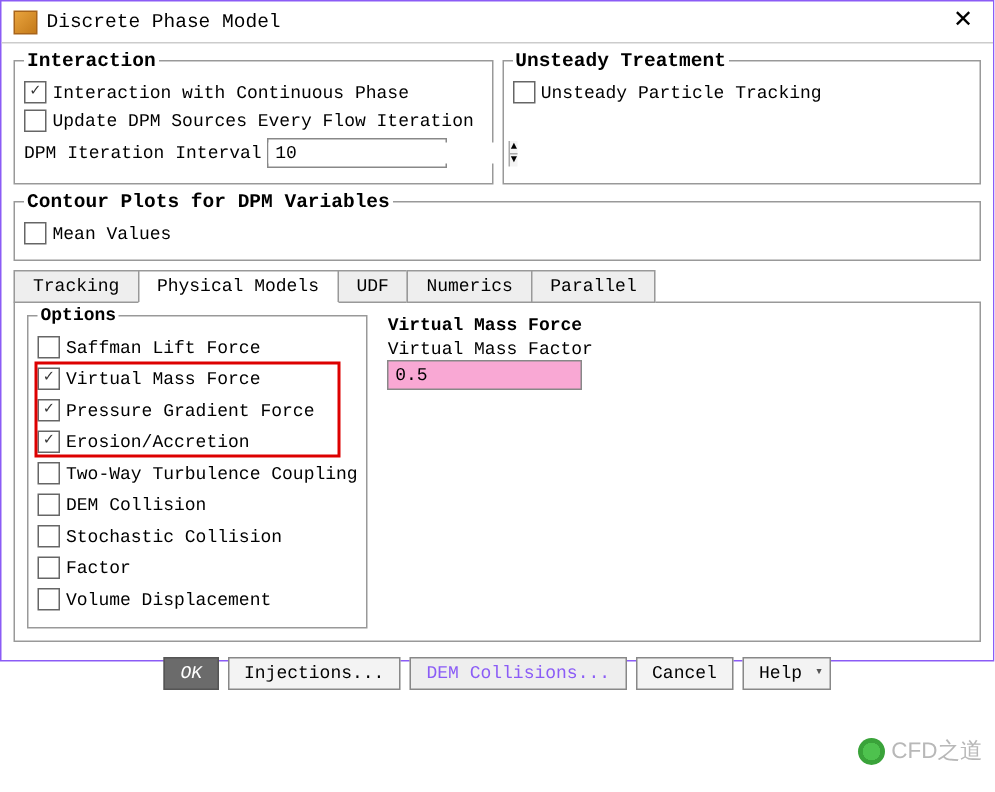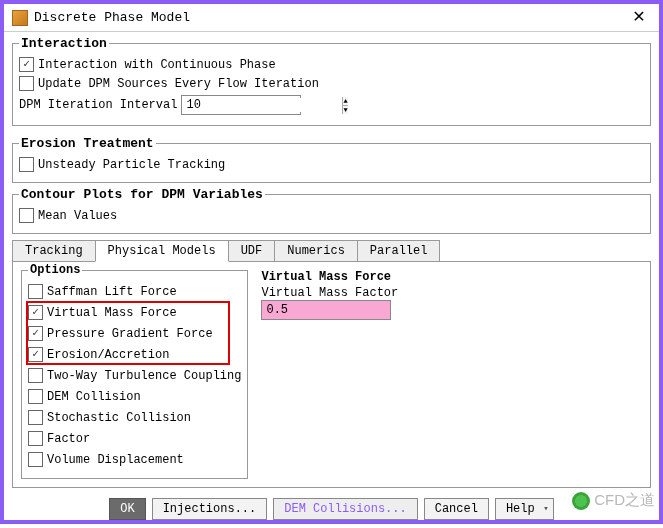--- a/index.html
+++ b/index.html
@@ -1,23 +1,23 @@
 <!DOCTYPE html>
 <html><head>
 <meta charset="utf-8">
 <style>
 * { box-sizing: border-box; margin: 0; padding: 0; }
 body { font-family: "Microsoft YaHei", "SimSun", Arial, sans-serif; font-size: 12px; background: #fff; width: 663px; height: 528px; position: relative; overflow: hidden; }
-.window { border: 4px solid #8b5cf6; width: 663px; height: 524px; display: flex; flex-direction: column; }
+.window { border: 1px solid #8b5cf6; width: 663px; height: 441px; display: flex; flex-direction: column; }
 .titlebar { display: flex; align-items: center; padding: 4px 8px; border-bottom: 1px solid #ccc; height: 28px; }
 .titlebar-icon { width: 16px; height: 16px; background: linear-gradient(135deg, #e8a33d, #c47a1a); border: 1px solid #a8641a; margin-right: 6px; }
 .titlebar-title { flex: 1; font-family: Consolas, "Courier New", monospace; font-size: 13px; }
 .close-btn { font-size: 16px; width: 24px; height: 20px; text-align: center; line-height: 18px; cursor: pointer; }
 .content { padding: 4px 8px 0 8px; flex: 1; display: flex; flex-direction: column; font-family: Consolas, "Courier New", monospace; }
-.top-row { display: flex; gap: 6px; flex-direction: column; }
+.top-row { display: flex; gap: 6px; }
 fieldset { border: 1px solid #999; padding: 4px 6px 8px 6px; margin-bottom: 4px; }
 legend { font-weight: bold; font-size: 13px; padding: 0 2px; }
 .interaction-box { flex: 1; }
 .particle-box { flex: 1; }
 .checkbox-row { display: flex; align-items: center; padding: 2px 0; }
 .chk { width: 15px; height: 15px; border: 1px solid #666; background: #fff; margin-right: 4px; display: inline-flex; align-items: center; justify-content: center; font-size: 11px; line-height: 1; color: #333; }
 .chk.checked::after { content: "✓"; }
 .field-row { display: flex; align-items: center; padding: 2px 0; gap: 4px; }
 .spinner { display: inline-flex; align-items: center; border: 1px solid #888; height: 20px; width: 120px; background: #fff; }
 .spinner-input { flex: 1; border: none; padding: 0 4px; font-family: inherit; font-size: 12px; outline: none; }
@@ -31,21 +31,21 @@
 .options-box { border: 1px solid #999; padding: 4px 6px 8px 6px; position: relative; }
 .options-title { font-weight: bold; position: relative; top: -12px; background: #fff; display: inline-block; padding: 0 2px; }
 .opts-inner { margin-top: -8px; }
 .checkbox-row.tight { padding: 3px 0; }
 .red-box { position: absolute; border: 2px solid #d00; pointer-events: none; }
 .vmf-box { }
 .vmf-title { font-weight: bold; margin-bottom: 2px; }
 .text-input { border: 1px solid #888; height: 20px; width: 130px; background: #f9a8d4; padding: 0 4px; font-family: inherit; font-size: 12px; }
 .buttons { display: flex; gap: 6px; justify-content: center; align-items: center; padding: 10px 0; border-top: 0; }
 .btn { border: 1px solid #888; background: #f3f3f3; padding: 3px 10px; font-family: inherit; font-size: 12px; cursor: pointer; }
-.btn.primary { background: #6b6b6b; color: #fff; border-color: #555; }
+.btn.primary { background: #6b6b6b; color: #fff; border-color: #555; font-style: italic; }
 .btn.disabled { color: #8b5cf6; background: #eee; }
 .btn.help { padding-right: 18px; position: relative; }
 .btn.help::after { content: "▾"; position: absolute; right: 4px; top: 4px; font-size: 9px; color: #555; }
 .watermark { position: absolute; bottom: 18px; right: 8px; font-family: "Microsoft YaHei", sans-serif; font-size: 15px; color: #b8b8b8; display: flex; align-items: center; gap: 4px; pointer-events: none; }
 .watermark .wm-icon { width: 18px; height: 18px; border-radius: 50%; background: radial-gradient(circle, #4ec24e 45%, #3aa33a 46%); display: inline-block; }
 </style>
 </head>
 <body>
 
 <div class="window">
@@ -74,21 +74,21 @@
             <input class="spinner-input" value="10" style="">
             <div class="spinner-btns">
               <div class="spinner-btn">▲</div>
               <div class="spinner-btn">▼</div>
             </div>
           </div>
         </div>
       </fieldset>
 
       <fieldset class="particle-box">
-        <legend>Erosion Treatment</legend>
+        <legend>Unsteady Treatment</legend>
         <div class="checkbox-row">
           <span class="chk"></span>
           <span>Unsteady Particle Tracking</span>
         </div>
       </fieldset>
     </div>
 
     <fieldset>
       <legend>Contour Plots for DPM Variables</legend>
       <div class="checkbox-row">

